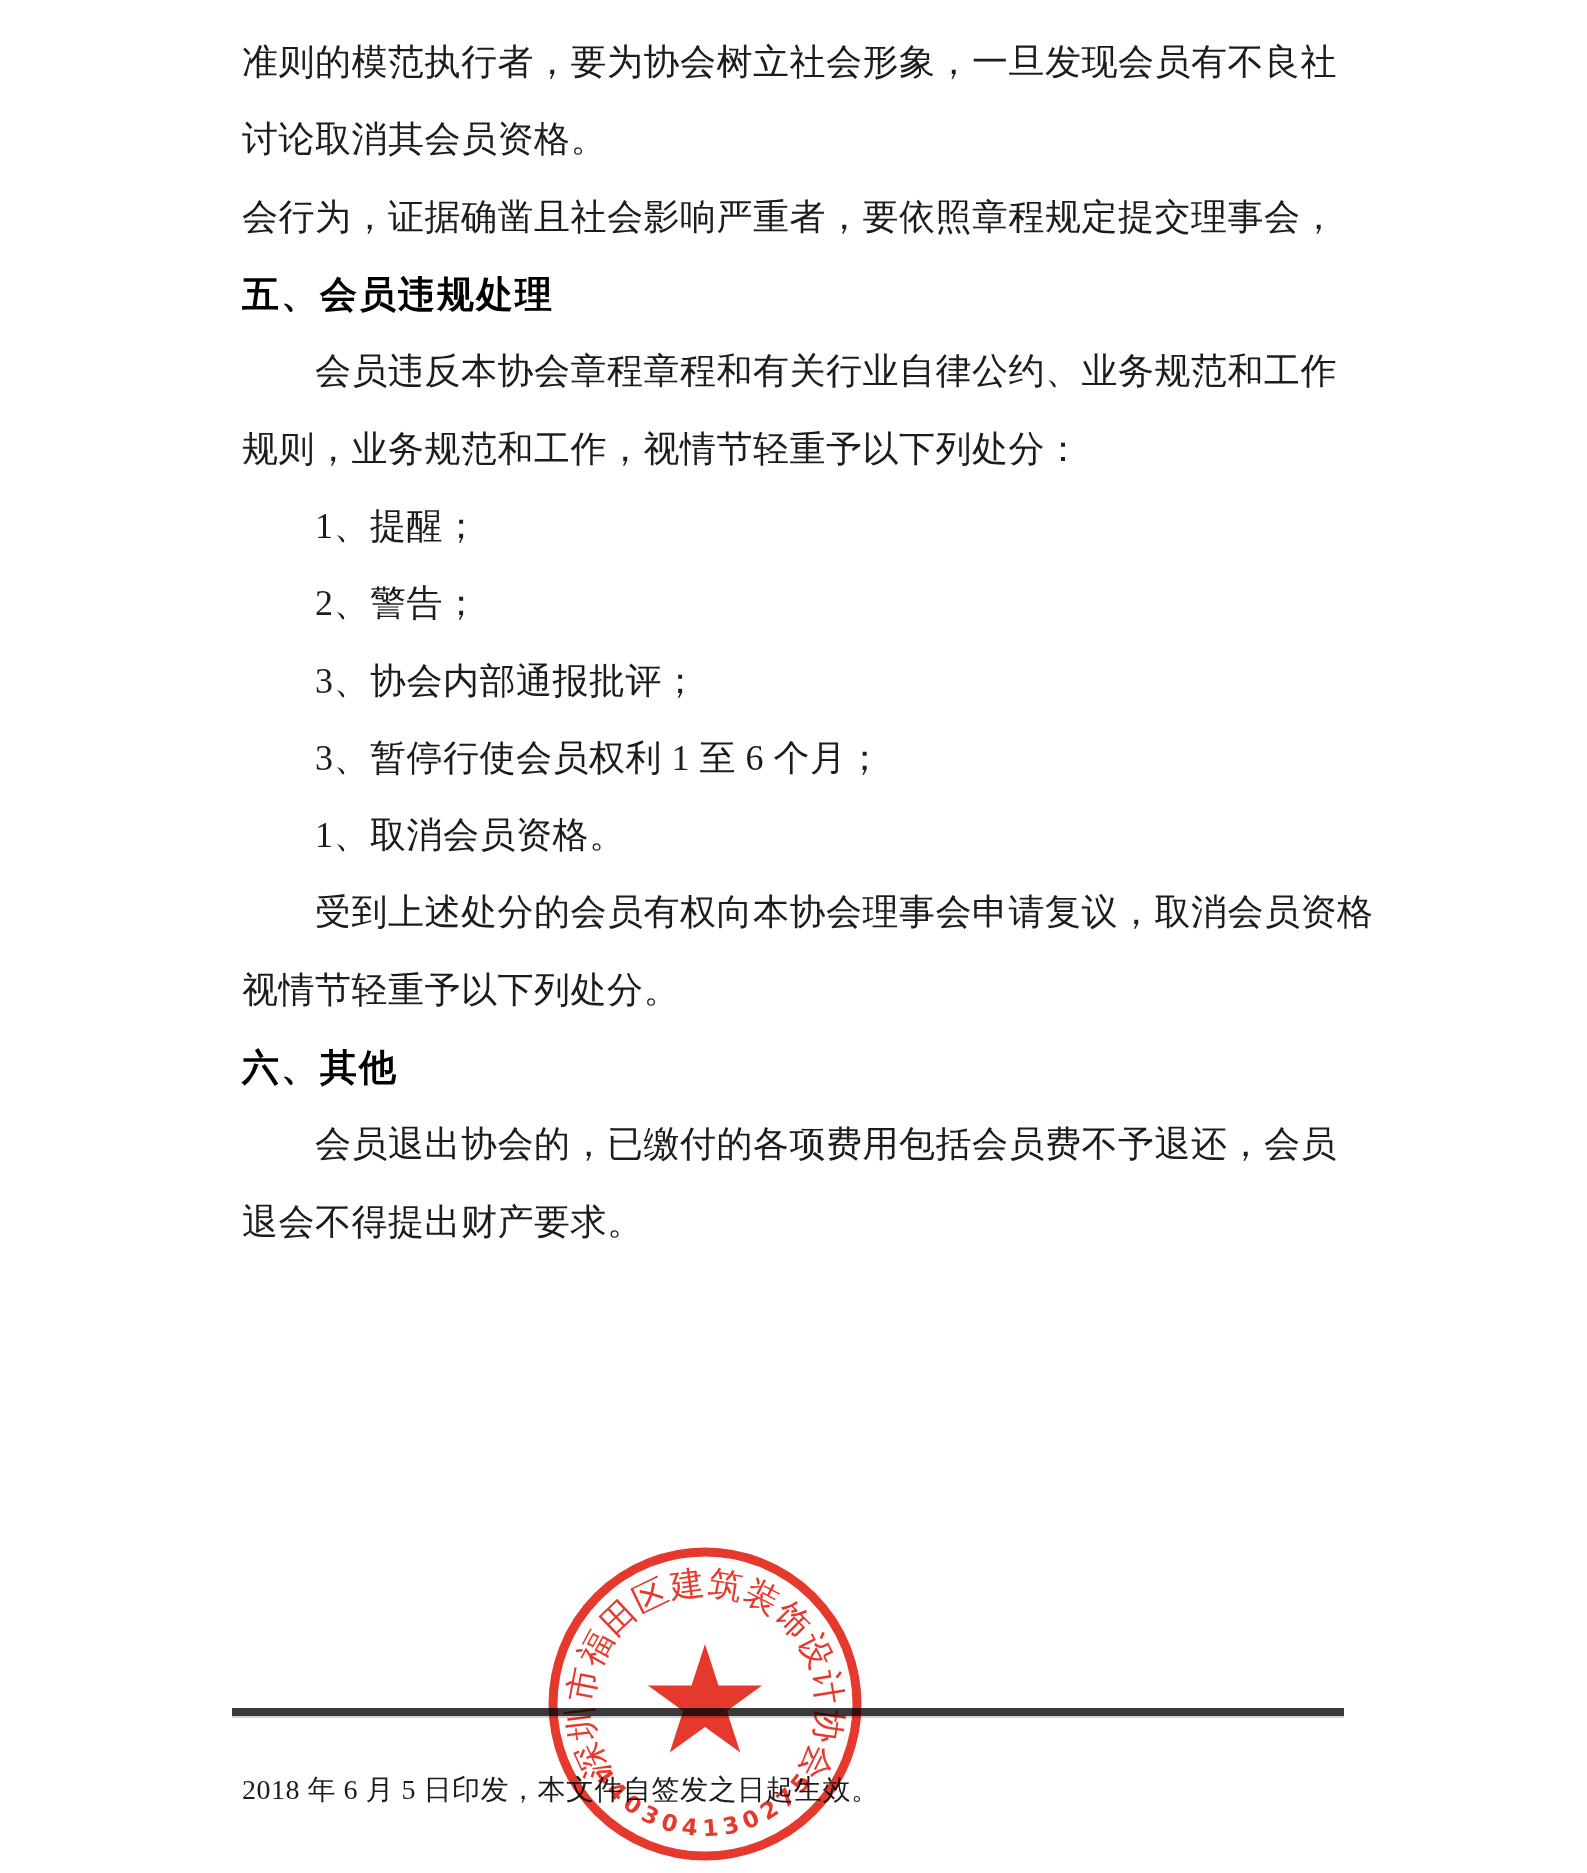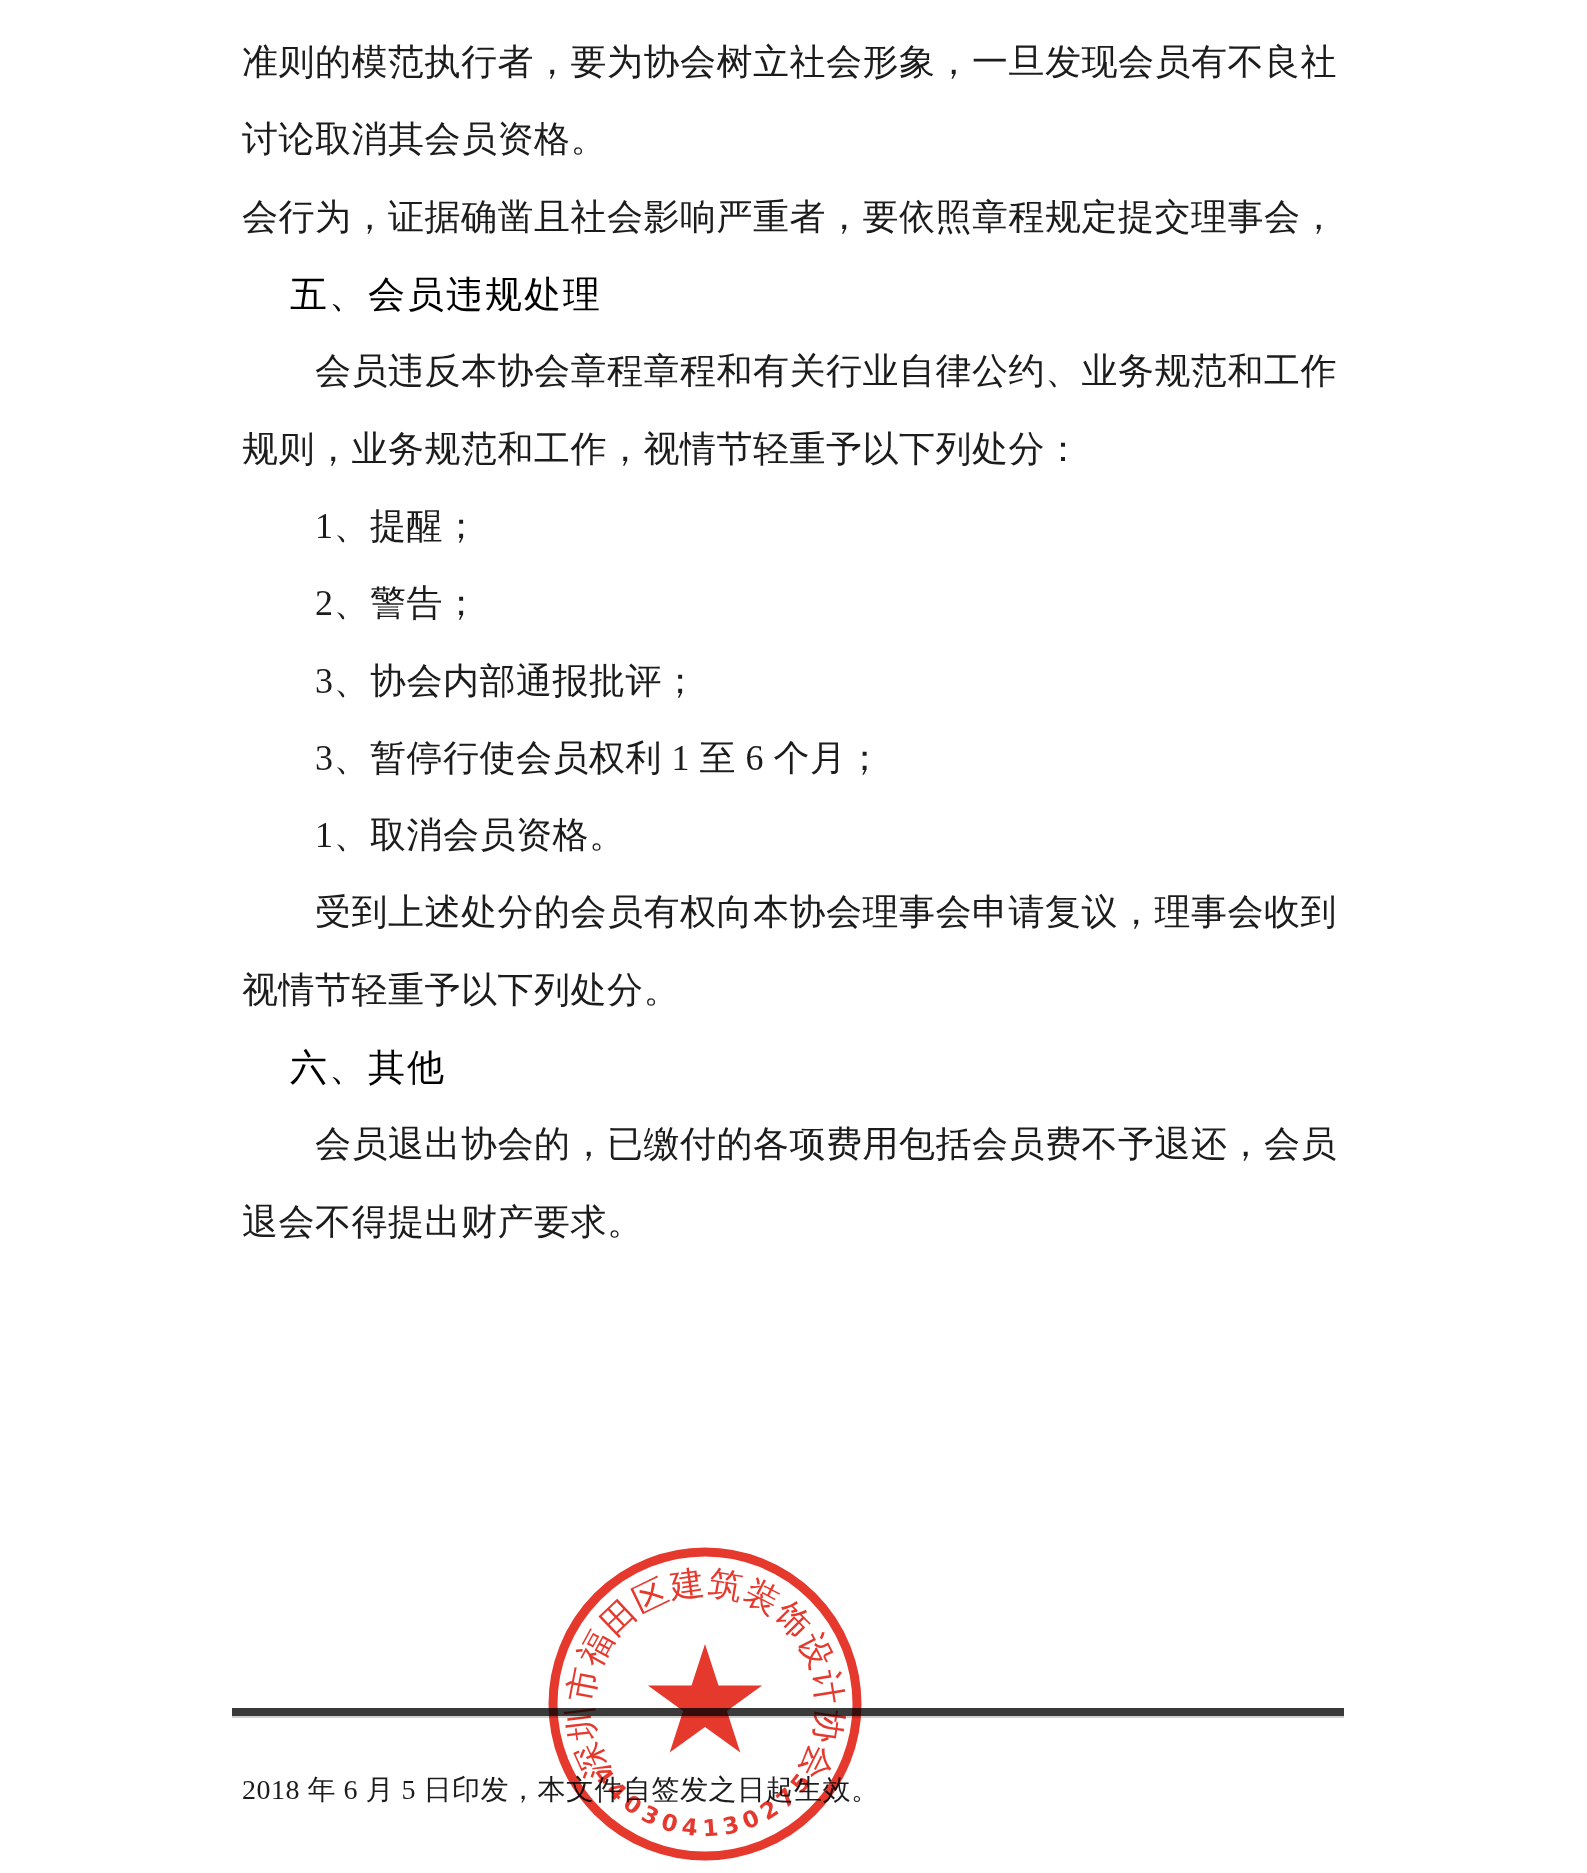--- a/index.html
+++ b/index.html
@@ -29,25 +29,24 @@
     height: 77.3px;
     display: flex;
     align-items: center;
     font-size: 36px;
     letter-spacing: 0.5px;
     white-space: nowrap;
     color: #1c1c1c;
   }
   .line.indent { padding-left: 73px; }
   .line.heading {
-    font-weight: normal;
+    font-weight: bold;
     font-size: 37px;
     letter-spacing: 2px;
     color: #000000;
-    margin-left: 48px;
   }
   .rule {
     position: absolute;
     left: 232px;
     top: 1708px;
     width: 1112px;
     height: 8px;
     background: #3a3a3a;
     box-shadow: 0 2px 0 rgba(0,0,0,0.18);
   }
@@ -88,21 +87,21 @@
     <div class="line">讨论取消其会员资格。</div>
     <div class="line">会行为，证据确凿且社会影响严重者，要依照章程规定提交理事会，</div>
     <div class="line heading">五、会员违规处理</div>
     <div class="line indent">会员违反本协会章程章程和有关行业自律公约、业务规范和工作</div>
     <div class="line">规则，业务规范和工作，视情节轻重予以下列处分：</div>
     <div class="line indent">1、提醒；</div>
     <div class="line indent">2、警告；</div>
     <div class="line indent">3、协会内部通报批评；</div>
     <div class="line indent">3、暂停行使会员权利 1 至 6 个月；</div>
     <div class="line indent">1、取消会员资格。</div>
-    <div class="line indent">受到上述处分的会员有权向本协会理事会申请复议，理事会收到</div>
+    <div class="line indent">受到上述处分的会员有权向本协会理事会申请复议，取消会员资格</div>
     <div class="line">视情节轻重予以下列处分。</div>
     <div class="line heading">六、其他</div>
     <div class="line indent">会员退出协会的，已缴付的各项费用包括会员费不予退还，会员</div>
     <div class="line">退会不得提出财产要求。</div>
   </div>
 
   <div class="rule"></div>
 
   <div class="footer-line">2018 年 6 月 5 日印发，本文件自签发之日起生效。</div>
 

